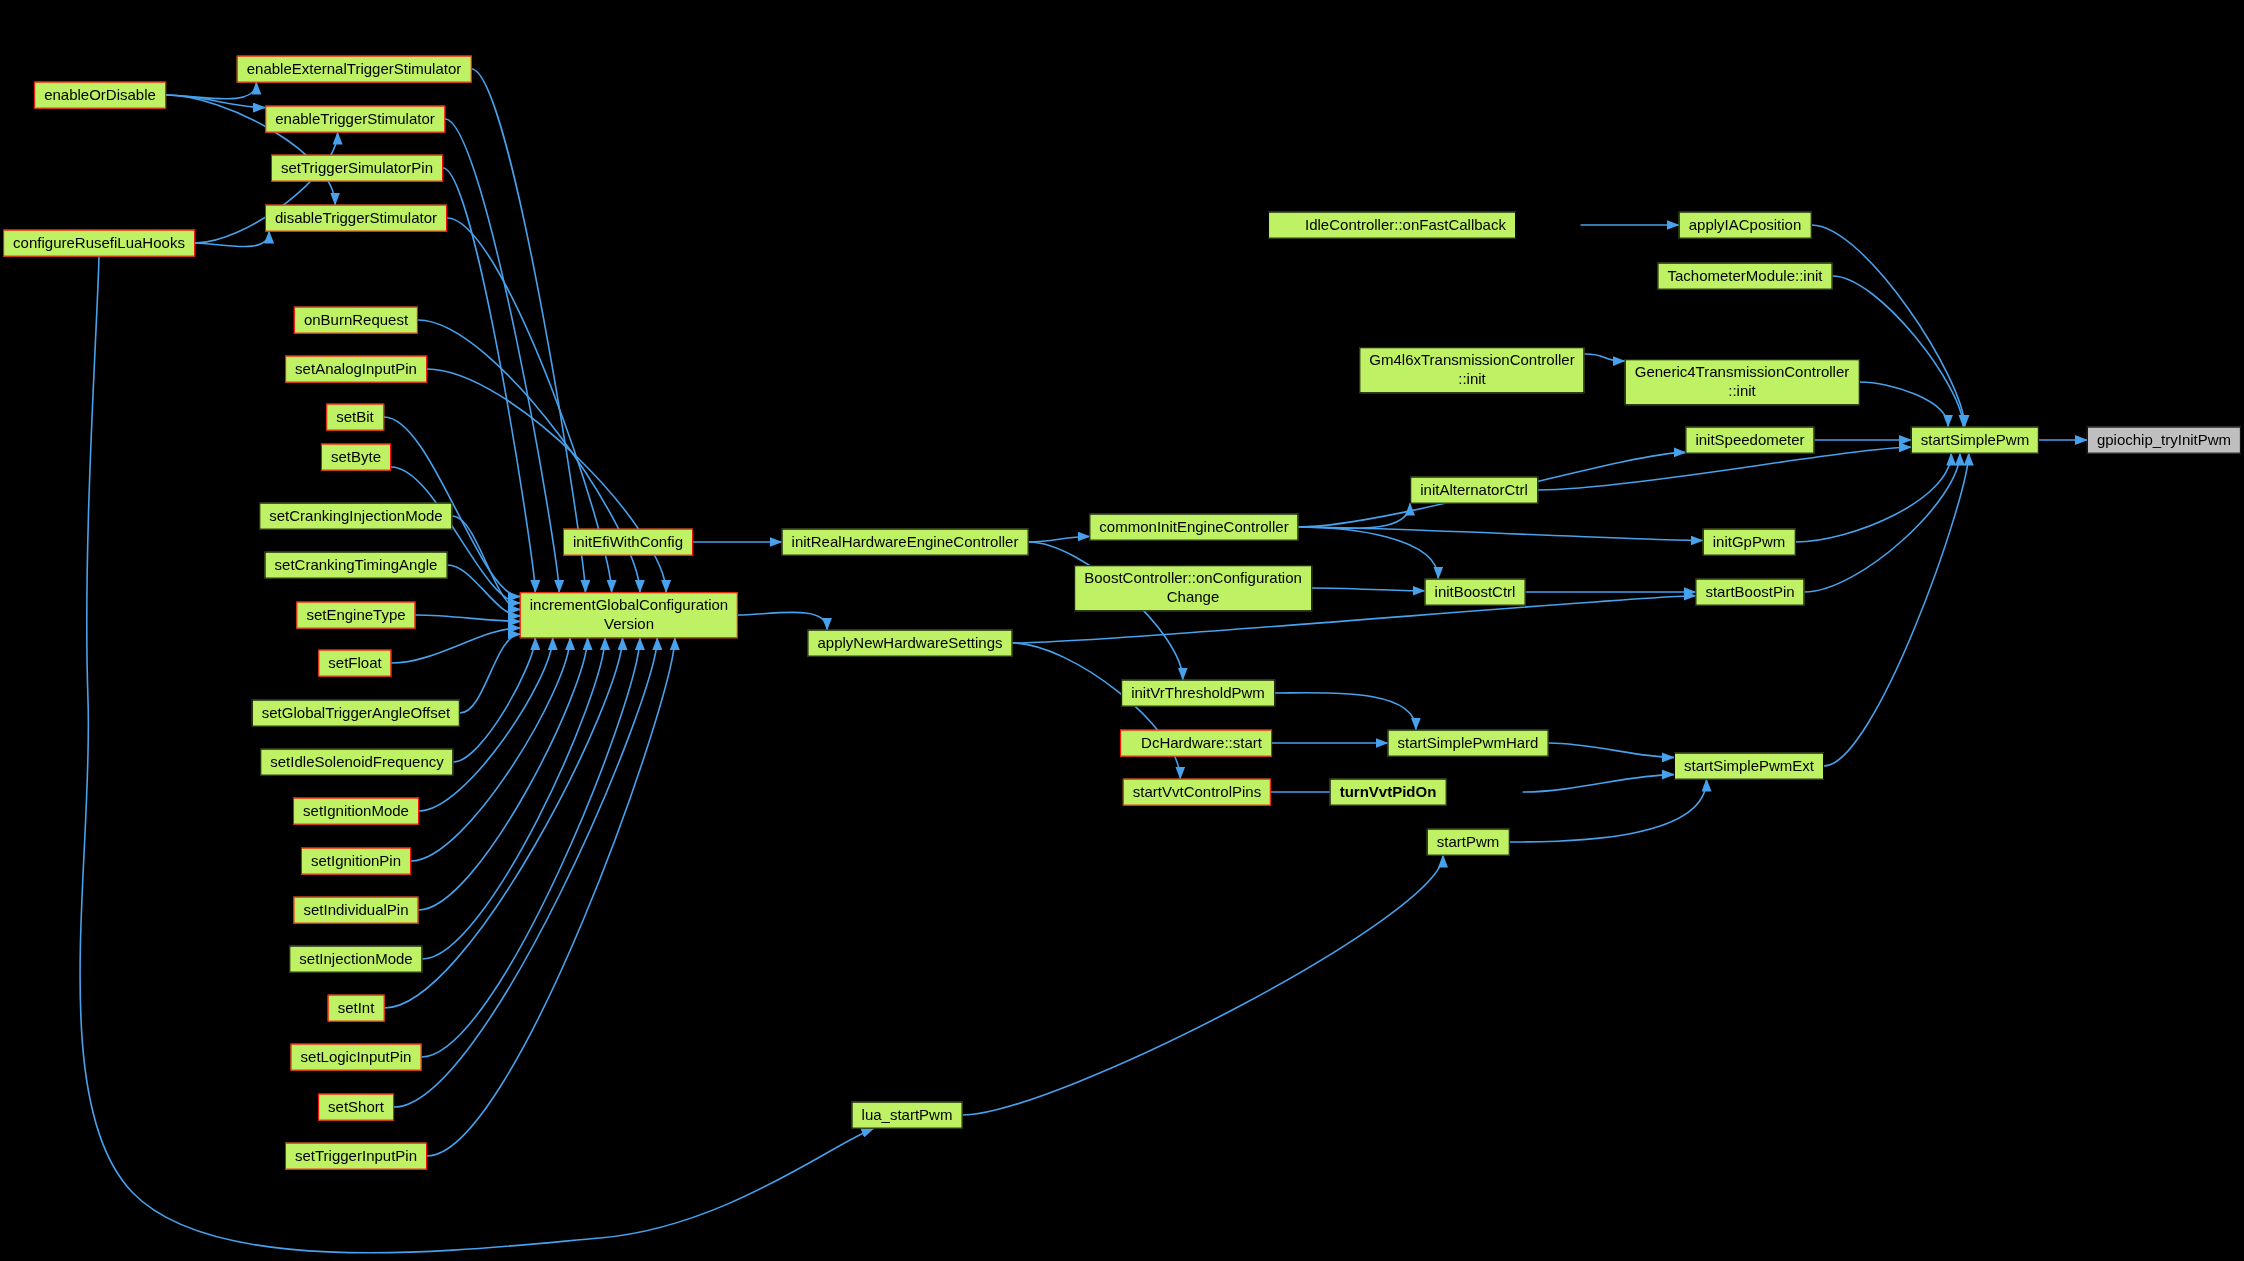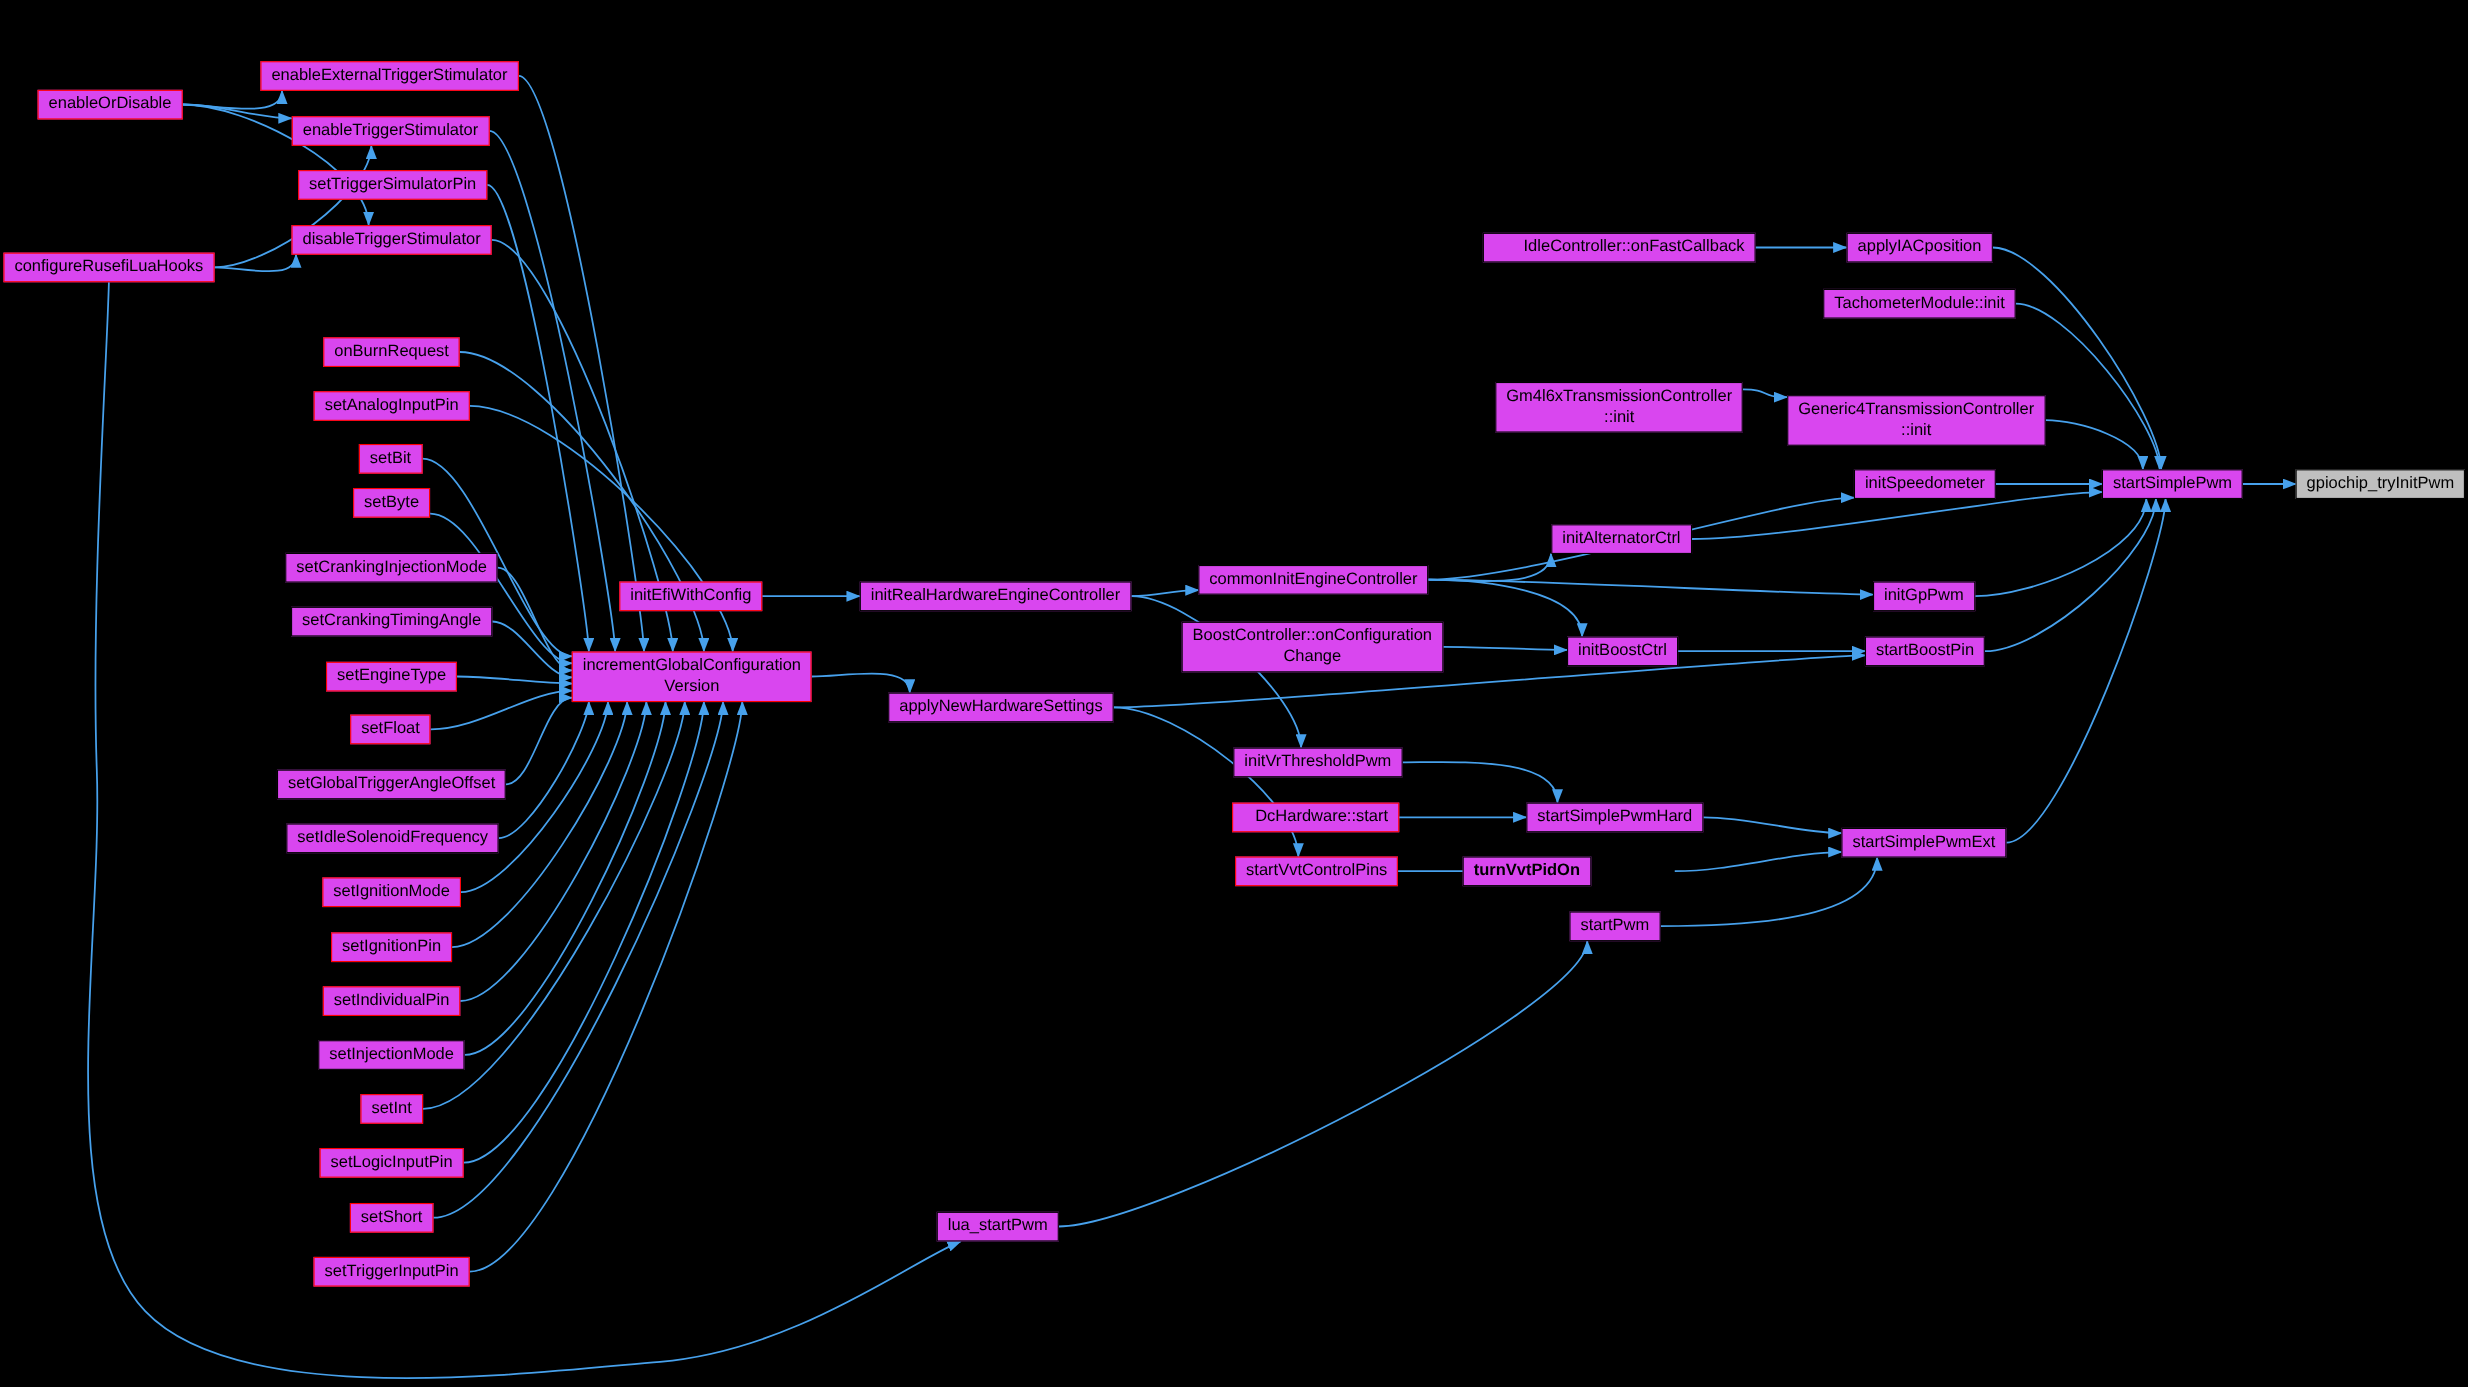--- a/index.html
+++ b/index.html
@@ -19,21 +19,21 @@
   }
   #graph svg {
     position: absolute;
     left: 0;
     top: 0;
     z-index: 1;
   }
   .node {
     position: absolute;
     transform: translate(-50%, -50%);
-    background: #d946ef;
+    background: #bef264;
     color: #000000;
     font: 15px/1.25 "Liberation Sans", sans-serif;
     padding: 3px 9px;
     border: 1px solid #000000;
     white-space: pre-line;
     text-align: center;
     z-index: 2;
     box-sizing: border-box;
     cursor: pointer;
   }
@@ -144,21 +144,21 @@
     <div class="node red" style="left: 628px; top: 542px;">initEfiWithConfig</div>
     <div class="node black" style="left: 905px; top: 542px;">initRealHardwareEngineController</div>
     <div class="node black" style="left: 910px; top: 643px;">applyNewHardwareSettings</div>
     <div class="node black" style="left: 907px; top: 1115px;">lua_startPwm</div>
     <div class="node black" style="left: 1194px; top: 527px;">commonInitEngineController</div>
     <div class="node black" style="left: 1193px; top: 588px;">BoostController::onConfiguration
 Change</div>
     <div class="node black" style="left: 1198px; top: 693px;">initVrThresholdPwm</div>
     <div class="node red" style="left: 1196px; top: 743px; padding-left: 20px;">DcHardware::start</div>
     <div class="node red" style="left: 1197px; top: 792px;">startVvtControlPins</div>
-    <div class="node black" style="left: 1472px; top: 225px; padding-left: 36px;">IdleController::onFastCallback</div>
+    <div class="node black" style="left: 1392px; top: 225px; padding-left: 36px;">IdleController::onFastCallback</div>
     <div class="node black" style="left: 1472px; top: 354px; margin-top: 16px;">Gm4l6xTransmissionController
 ::init</div>
     <div class="node black" style="left: 1474px; top: 490px;">initAlternatorCtrl</div>
     <div class="node black" style="left: 1475px; top: 592px;">initBoostCtrl</div>
     <div class="node black" style="left: 1468px; top: 743px;">startSimplePwmHard</div>
     <div class="node black" style="left: 1388px; top: 792px; font-weight: bold;">turnVvtPidOn</div>
     <div class="node black" style="left: 1468px; top: 842px;">startPwm</div>
     <div class="node black" style="left: 1745px; top: 225px;">applyIACposition</div>
     <div class="node black" style="left: 1745px; top: 276px;">TachometerModule::init</div>
     <div class="node black" style="left: 1742px; top: 382px;">Generic4TransmissionController

